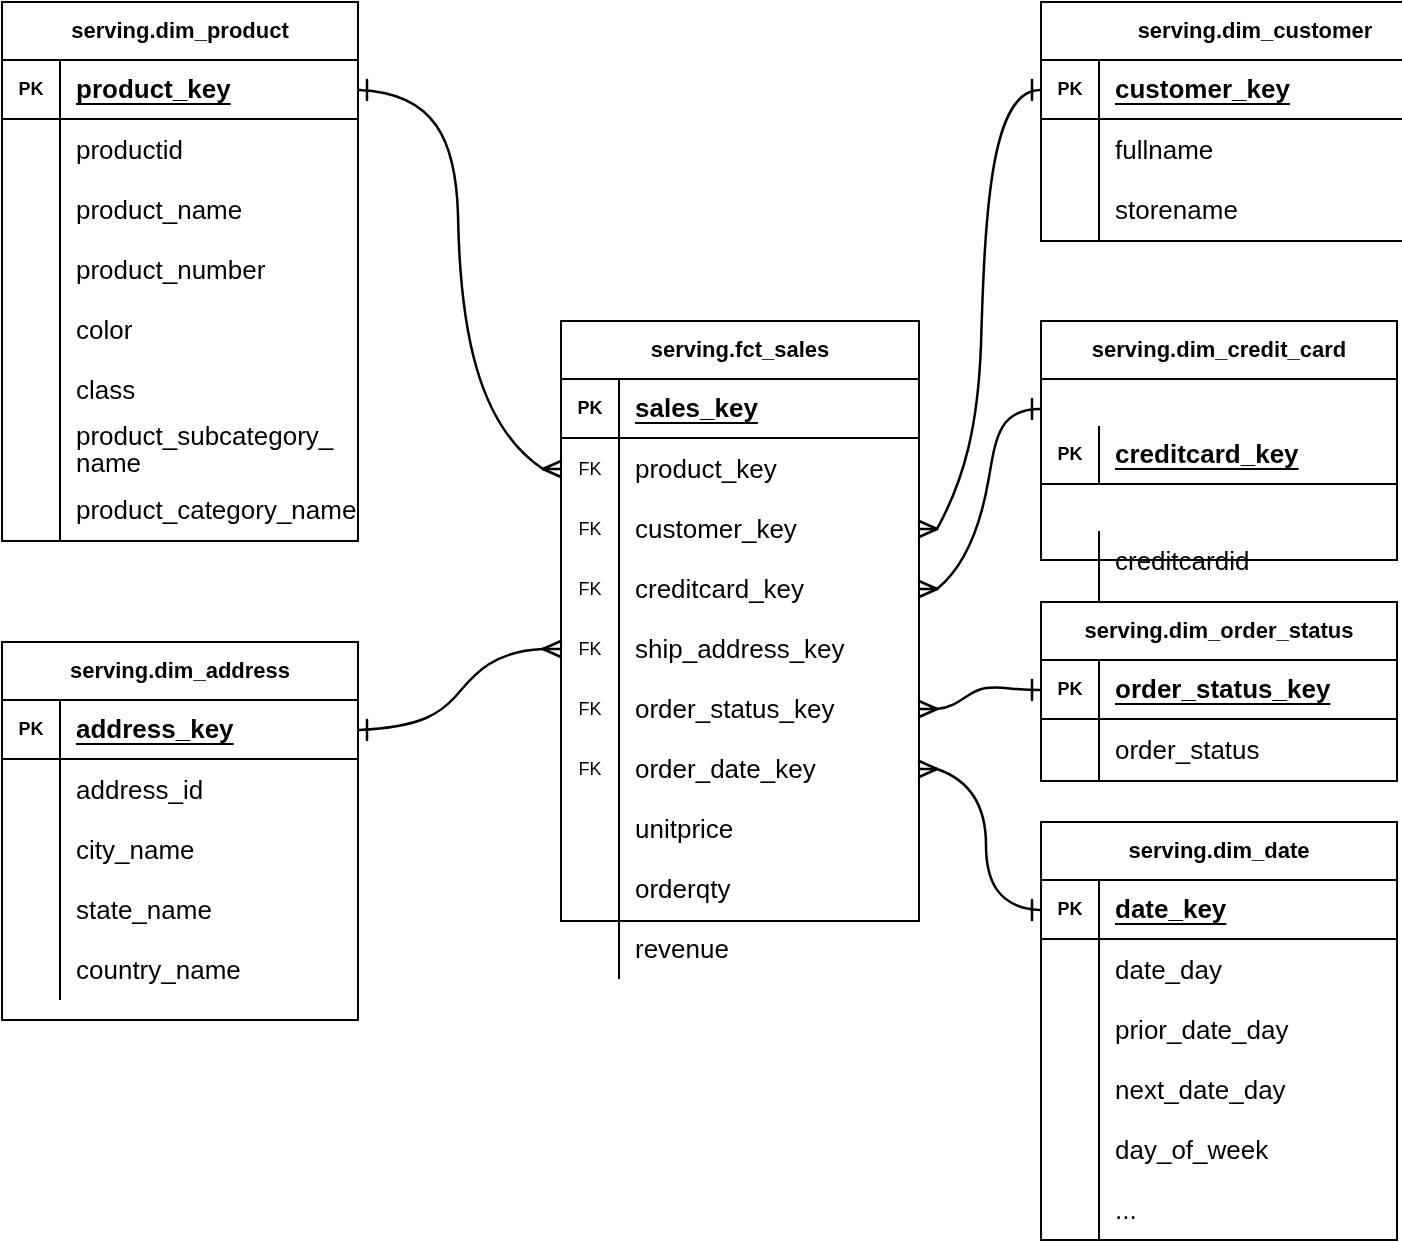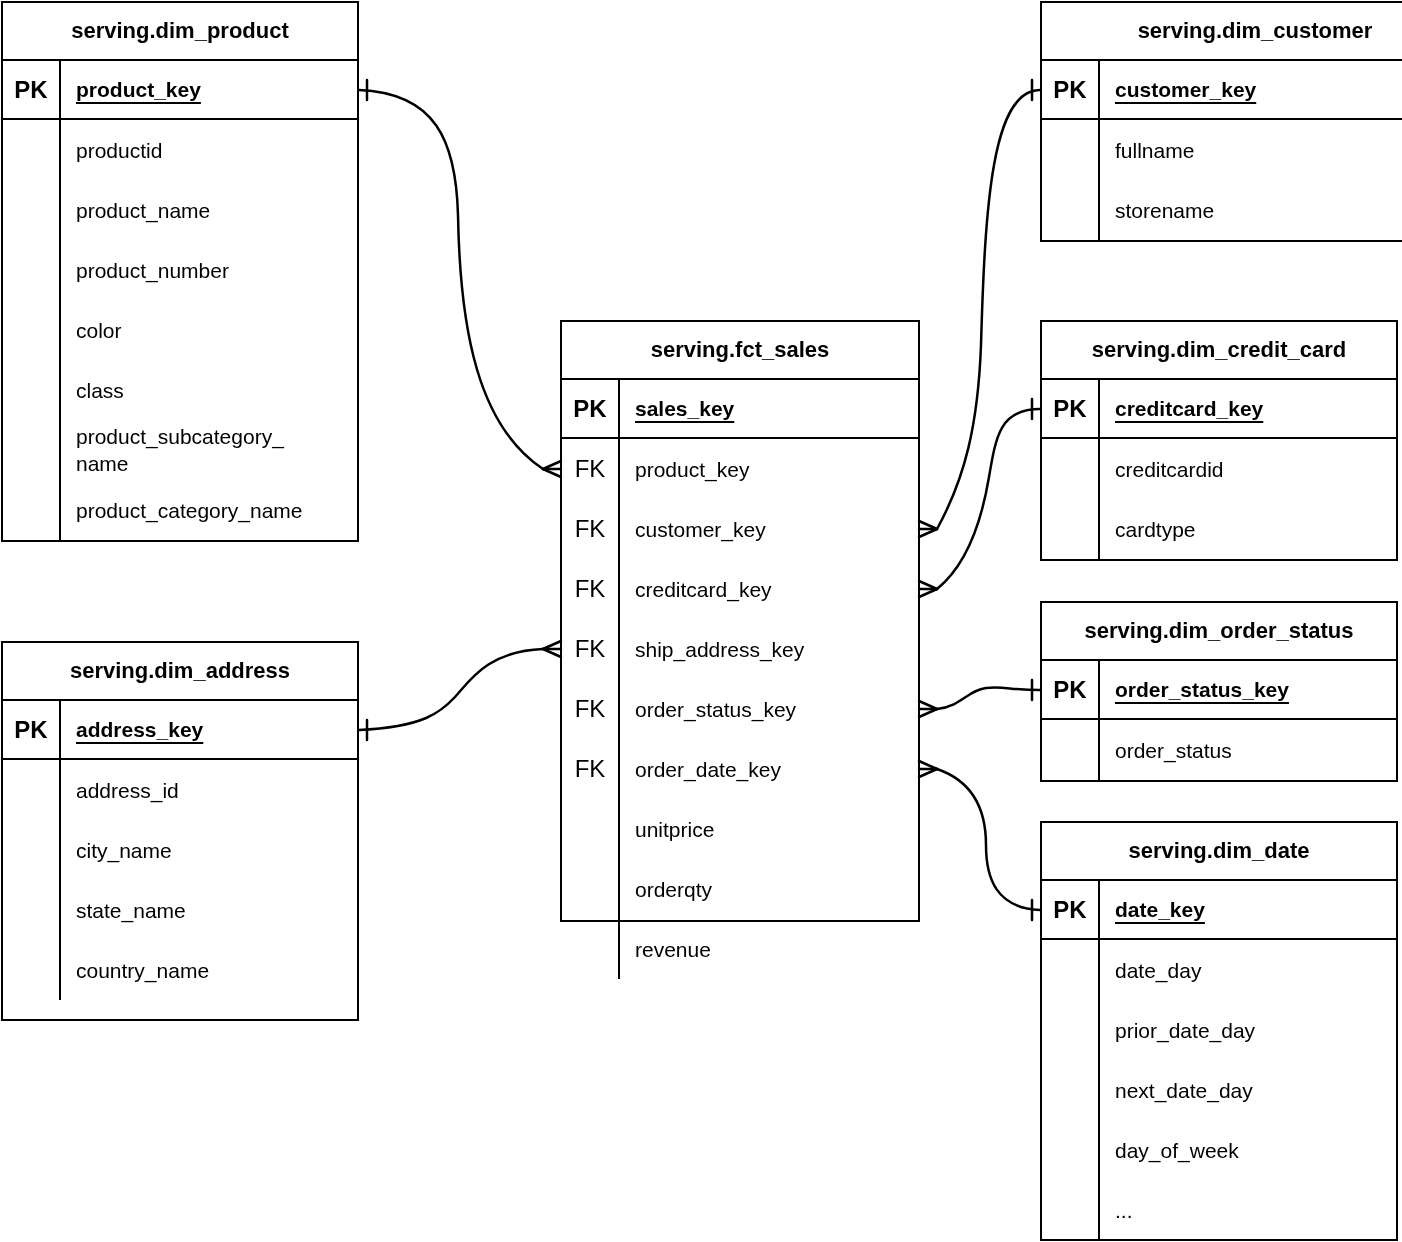--- a/index.html
+++ b/index.html
@@ -25,29 +25,29 @@
     border-bottom:2px solid #000;
     display:flex; align-items:center; justify-content:center;
     font-weight:bold; font-size:22px;
   }
   .t-row { display:flex; align-items:stretch; }
   .t-pkrow { height:57px; flex:0 0 57px; border-bottom:2px solid #000; }
   .t-key {
     width:56px; flex:0 0 56px;
     border-right:2px solid #000;
     display:flex; align-items:center; justify-content:center;
-    font-size:24px;
+    font-size:18px;
     text-align:right;
   }
   .t-pkrow .t-key { font-weight:bold; }
   .t-field {
     flex:1;
     display:flex; align-items:center;
     padding-left:15px;
-    font-size:21px;
+    font-size:26px;
     line-height:27px;
     white-space:pre-line;
   }
   .t-pkfield {
     font-weight:bold;
     text-decoration:underline;
     text-decoration-thickness:2px;
     text-underline-offset:5px;
   }
   .t-body { display:flex; flex-direction:column; flex:1; }
@@ -272,21 +272,21 @@
           <div class="t-field">fullname</div>
         </div>
 
         <div class="t-row">
           <div class="t-key"></div>
           <div class="t-field">storename</div>
         </div>
       </div>
   </div>
 
-  <div class="table" style="left:1040px; top:320px; width:358px; height:241px;">
+  <div class="table" style="left:1040px; top:320px; width:358px; height:241px;gap:46px;">
     <div class="t-title">serving.dim_credit_card</div>
     <div class="t-row t-pkrow">
       <div class="t-key">PK</div>
       <div class="t-field t-pkfield">creditcard_key</div>
     </div>
     <div class="t-body">
 
         <div class="t-row">
           <div class="t-key"></div>
           <div class="t-field">creditcardid</div>

